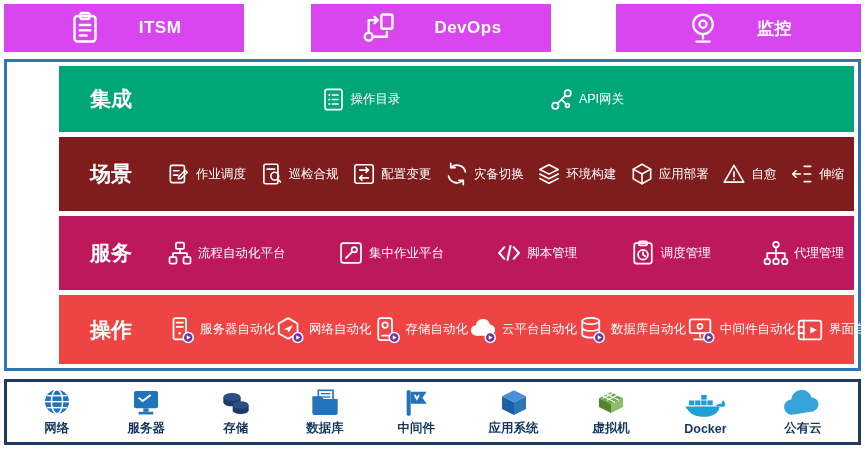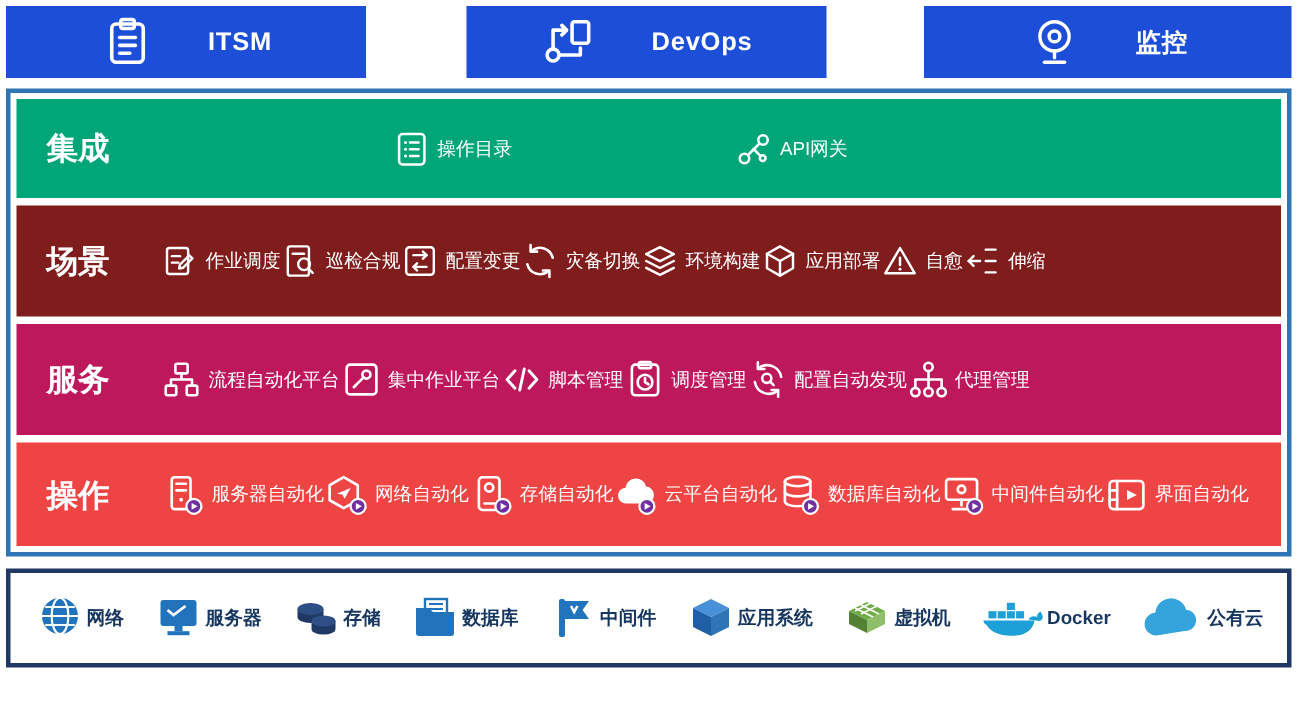--- a/index.html
+++ b/index.html
@@ -6,47 +6,47 @@
   html,body { margin:0; padding:0; }
   body {
     width:865px; height:473px; background:#ffffff;
     font-family:"Liberation Sans","DejaVu Sans",sans-serif;
     overflow:hidden;
   }
   .page { width:865px; height:473px; padding:4px; display:flex; flex-direction:column; }
 
   
   .top-row { display:flex; height:48px; margin-bottom:7px; flex:none; }
-  .top-box { background:#1d4ed8; color:#fff; display:flex; align-items:center; justify-content:center; gap:36px; }
+  .top-box { background:#d946ef; color:#fff; display:flex; align-items:center; justify-content:center; gap:36px; }
   .top-box.b1 { width:240px; margin-right:67px; }
   .top-box.b2 { width:240px; margin-right:65px; }
   .top-box.b3 { width:245px; }
   .top-label { font-size:17px; font-weight:bold; letter-spacing:.5px; }
 
   
   .main-frame { border:3px solid #2E75B6; padding:4px; display:flex; flex-direction:column; gap:5px; margin-bottom:8px; flex:none; }
-  .band { display:flex; align-items:center; color:#fff; padding:0 10px 0 20px; }
+  .band { display:flex; align-items:center; color:#fff; padding:0 10px 0 31px;margin-left:48px; }
   .band-title { width:76px; font-size:21px; font-weight:bold; flex:none; }
-  .band-items { flex:1; display:flex; justify-content:flex-start; align-items:center; }
+  .band-items { flex:1; display:flex; justify-content:space-between; align-items:center; }
   .item { display:flex; align-items:center; justify-content:center; gap:4px; }
   .item-label { font-size:12.5px; white-space:nowrap; }
   .row-integration { height:66px; background:#00A678; }
   .row-scene      { height:74px; background:#7f1d1d; }
   .row-service    { height:74px; background:#be185d; }
   .row-operation  { height:69px; background:#ef4444; }
   .row-integration .band-items { justify-content:flex-start; }
   .row-integration .item.i0 { margin-left:148px; width:92px; }
   .row-integration .item.i1 { margin-left:134px; width:92px; }
   .icon { line-height:0; }
   .icon svg { display:block; }
 
   
   .bottom-frame { border:3px solid #1F3864; height:66px; display:flex; align-items:center; padding:2px 6px; flex:none; background:#fff; }
   .bottom-items { flex:1; display:flex; justify-content:space-around; align-items:center; }
-  .bitem { display:flex; flex-direction:row; align-items:center; gap:1px; }
+  .bitem { display:flex; flex-direction:column; align-items:center; gap:1px; }
   .blabel { font-size:12.5px; font-weight:bold; color:#17375E; white-space:nowrap; }
 </style>
 </head>
 <body>
 
 <div class="page">
 
   <div class="top-row">
     <div class="top-box b1">
       <span class="icon">
@@ -255,33 +255,20 @@
                 <rect x="8.5" y="2" width="7" height="3.5" rx="1"></rect>
               <circle cx="12" cy="13.5" r="4.2"></circle>
                 <polyline points="12,11.2 12,13.5 14,14.8"></polyline>
             </svg>
           </span>
           <span class="item-label">调度管理</span>
         </div>
         <div class="item">
           <span class="icon">
             <svg width="28" height="28" viewBox="0 0 24 24" stroke="#fff" fill="none" stroke-width="1.5" stroke-linecap="round" stroke-linejoin="round">
-              <path d="M19.5 10.5 A8 8 0 0 0 6.6 5.6"></path>
-                <polyline points="6.2,2.2 6.2,6 9.9,6"></polyline>
-              <path d="M4.5 13.5 A8 8 0 0 0 17.4 18.4"></path>
-                <polyline points="17.8,21.8 17.8,18 14.1,18"></polyline>
-              <circle cx="11.3" cy="11.3" r="2.6"></circle>
-                <line x1="13.2" y1="13.2" x2="15.2" y2="15.2"></line>
-            </svg>
-          </span>
-          <span class="item-label">配置自动发现</span>
-        </div>
-        <div class="item">
-          <span class="icon">
-            <svg width="28" height="28" viewBox="0 0 24 24" stroke="#fff" fill="none" stroke-width="1.5" stroke-linecap="round" stroke-linejoin="round">
               <circle cx="12" cy="4.8" r="2.4"></circle>
               <circle cx="4.5" cy="19.2" r="2.4"></circle>
                 <circle cx="12" cy="19.2" r="2.4"></circle>
                 <circle cx="19.5" cy="19.2" r="2.4"></circle>
               <path d="M12 7.2 V12 M12 12 H4.5 V16.8 M12 12 V16.8 M12 12 H19.5 V16.8"></path>
             </svg>
           </span>
           <span class="item-label">代理管理</span>
         </div>
       </div>

